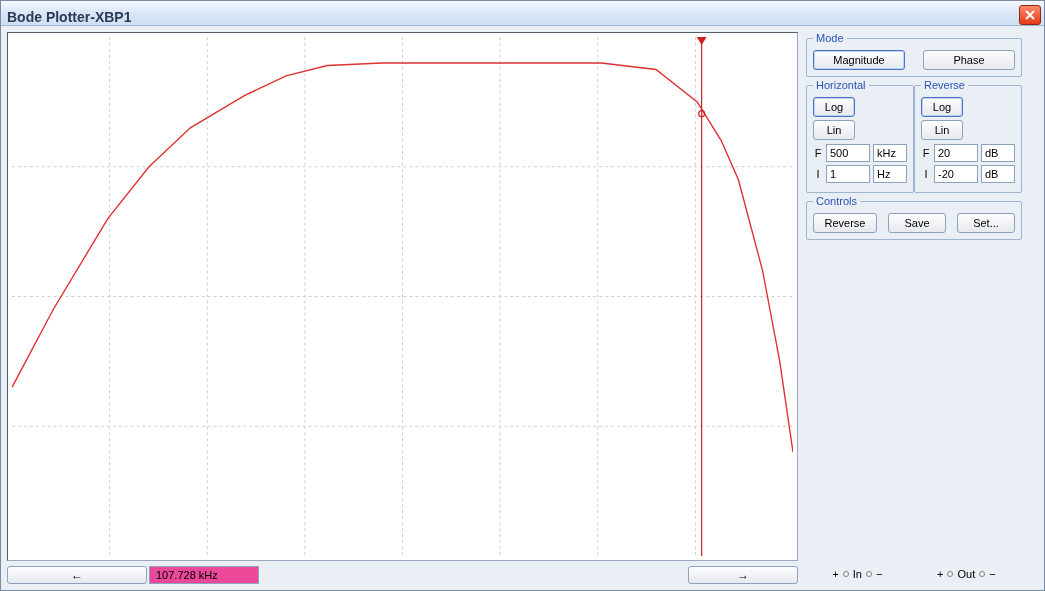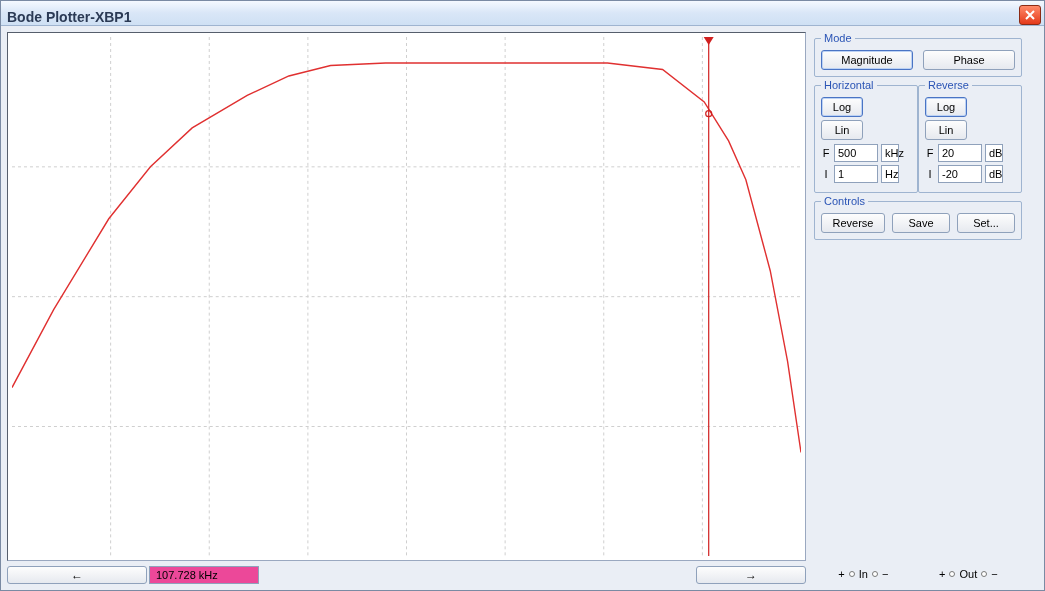--- a/index.html
+++ b/index.html
@@ -24,21 +24,21 @@
   legend { color:#2a54b5; font-size:11px; padding:0 3px; }
   .btn { background:linear-gradient(to bottom,#fdfdfd,#e6e9ef); border:1px solid #8fa1bb; border-radius:3px; height:20px; font-size:11px; cursor:pointer; padding:0 6px; display:inline-flex; align-items:center; justify-content:center;}
   .btn.wide { width:92px; }
   .hv-row { display:flex; gap:0; }
   .hv-row fieldset { flex:1; }
   .scale-row { display:flex; gap:3px; margin-bottom:4px; justify-content:flex-end;flex-direction:column;}
   .scale-row .btn { width:42px; }
   .param-row { display:flex; align-items:center; gap:3px; margin-bottom:3px; }
   .param-row .lbl { width:10px; font-size:11px; text-align:center;}
   .param-row input { width:44px; height:18px; border:1px solid #8fa1bb; font-size:11px; padding:0 3px; background:#fff;}
-  .param-row .unit { width:18px; height:18px; border:1px solid #8fa1bb; font-size:11px; padding:0 3px; background:#fff; display:flex; align-items:center;}
+  .param-row .unit { width:34px; height:18px; border:1px solid #8fa1bb; font-size:11px; padding:0 3px; background:#fff; display:flex; align-items:center;}
   .controls-row { display:flex; gap:6px; justify-content:space-between; }
   .io-row { margin-top:auto; display:flex; gap:6px; align-items:center; justify-content:space-around; padding:4px 2px; font-size:11px;}
   .io-port { display:flex; align-items:center; gap:4px; }
   .io-dot { width:6px; height:6px; border:1px solid #7a7a7a; border-radius:50%; background:#fff;}
   .mode-row { display:flex; gap:10px; justify-content:space-between; }
   .selected { border-color:#4a74c4; box-shadow:inset 0 0 0 1px #bcd2f4;}
 </style>
 </head>
 <body>
 

